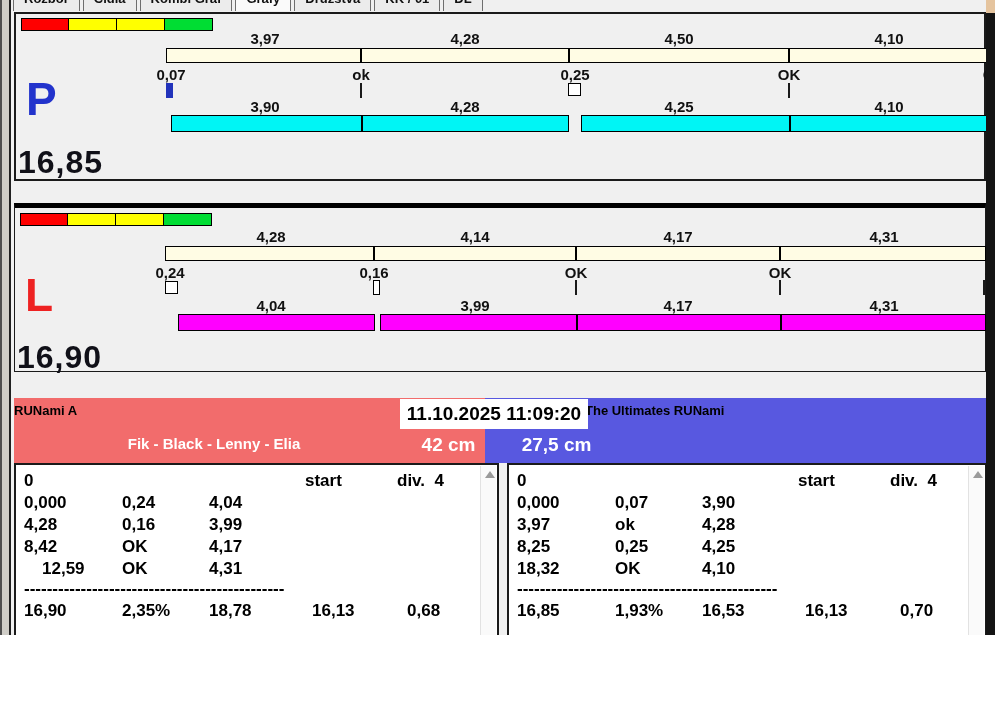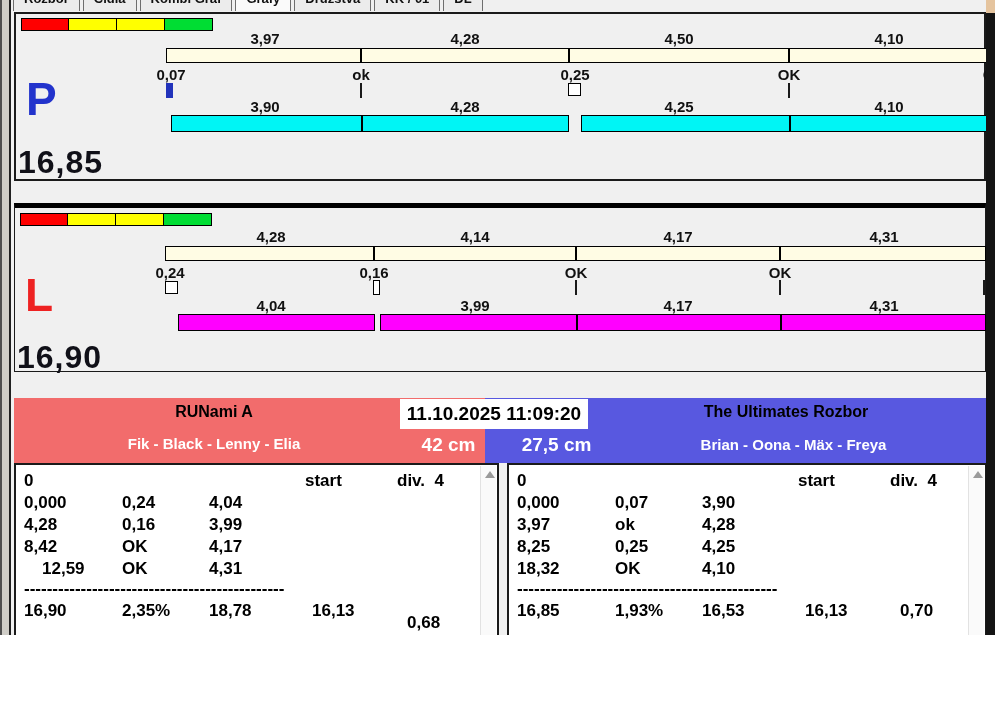--- a/index.html
+++ b/index.html
@@ -46,21 +46,21 @@
   .runbar .div { position:absolute; top:0; width:2px; height:100%; background:#000; }
 
   .big-letter { position:absolute; left:10px; font-size:46px; font-weight:bold; line-height:46px; }
   .big-total { position:absolute; left:2px; font-size:32px; font-weight:bold; color:#101018; letter-spacing:1px; }
 
   
   #board { position:absolute; left:3px; top:398px; width:973px; height:281px; }
   .hdr { position:absolute; top:0; height:65px; }
   .hdr-red { left:0; width:471px; }
   .hdr-blue { left:471px; width:502px; }
-  .team-name { position:absolute; font-size:16px; font-weight:bold; color:#000; text-align:center; white-space:pre; }
+  .team-name { position:absolute; font-size:13px; font-weight:bold; color:#000; text-align:left; white-space:pre; }
   .team-members { position:absolute; font-size:15px; font-weight:bold; color:#fff; text-align:center; white-space:pre; }
   .team-height { position:absolute; font-size:19px; font-weight:bold; color:#fff; text-align:center; white-space:pre; }
   .datetime-box { position:absolute; left:386px; top:1px; width:188px; height:30px; background:#fff; color:#000; font-size:19px; font-weight:600; text-align:center; line-height:30px; white-space:pre; }
 
   .rtable { position:absolute; top:65px; height:216px; background:#fff; border:2px solid #1a1a1a; overflow:hidden; }
   #tableLeft { left:0; width:485px; }
   #tableRight { left:493px; width:480px; }
   .tcell { position:absolute; font-size:17px; font-weight:bold; color:#000; white-space:pre; }
   .dashline { position:absolute; font-size:17px; font-weight:bold; color:#000; white-space:pre; overflow:hidden; width:285px; letter-spacing:0px; }
 
@@ -190,22 +190,21 @@
 
     <div id="board">
 
       <div class="hdr hdr-red" style="background:#f26c6c;">
         <div class="team-name" style="left:0; top:5px; width:400px;">RUNami A</div>
         <div class="team-members" style="left:0; top:37px; width:400px;">Fik - Black - Lenny - Elia</div>
         <div class="team-height" style="left:398px; top:36px; width:73px;">42 cm</div>
       </div>
 
       <div class="hdr hdr-blue" style="background:#5858e0;">
-        <div class="team-name" style="left:100px; top:5px; width:402px;">The Ultimates Rozbor</div>
-        <div class="team-members" style="left:115px; top:38px; width:387px;">Brian - Oona - Mäx - Freya</div>
+        <div class="team-name" style="left:100px; top:5px; width:402px;">The Ultimates RUNami</div>
         <div class="team-height" style="left:24px; top:36px; width:95px;">27,5 cm</div>
       </div>
 
       <div class="datetime-box">11.10.2025 11:09:20</div>
 
       <div class="rtable" id="tableLeft">
         <div class="tcell" style="left:8px; top:6px;">0</div>
         <div class="tcell" style="left:289px; top:6px;">start</div>
         <div class="tcell" style="left:381px; top:6px;">div.  4</div>
 
@@ -224,21 +223,21 @@
         <div class="tcell" style="left:8px;   top:94px;margin-left:18px;">12,59</div>
         <div class="tcell" style="left:106px; top:94px;">OK</div>
         <div class="tcell" style="left:193px; top:94px;">4,31</div>
 
         <div class="dashline" style="left:8px; top:114px;">----------------------------------------------</div>
 
         <div class="tcell" style="left:8px;   top:136px;">16,90</div>
         <div class="tcell" style="left:106px; top:136px;">2,35%</div>
         <div class="tcell" style="left:193px; top:136px;">18,78</div>
         <div class="tcell" style="left:296px; top:136px;">16,13</div>
-        <div class="tcell" style="left:391px; top:148px;">0,68</div>
+        <div class="tcell" style="left:391px; top:136px;">0,68</div>
 
         <div class="vscroll">
           <span class="arr arr-up"></span>
           <span class="arr arr-down"></span>
         </div>
         <div class="hscroll" style="width:463px;"></div>
       </div>
 
       <div class="rtable" id="tableRight">
         <div class="tcell" style="left:8px; top:6px;">0</div>

